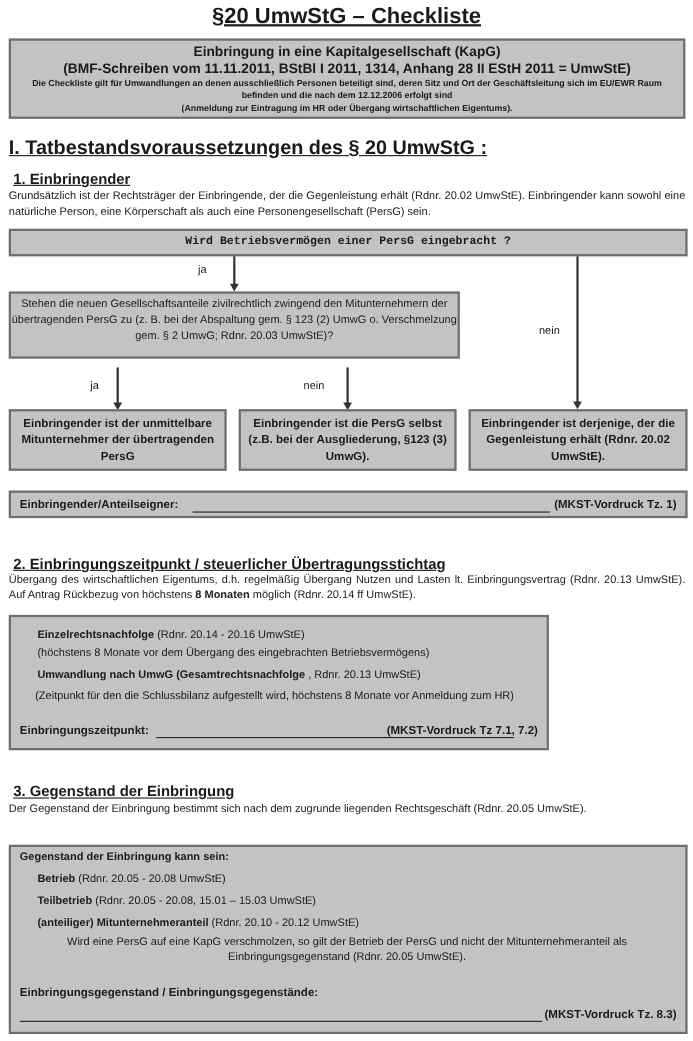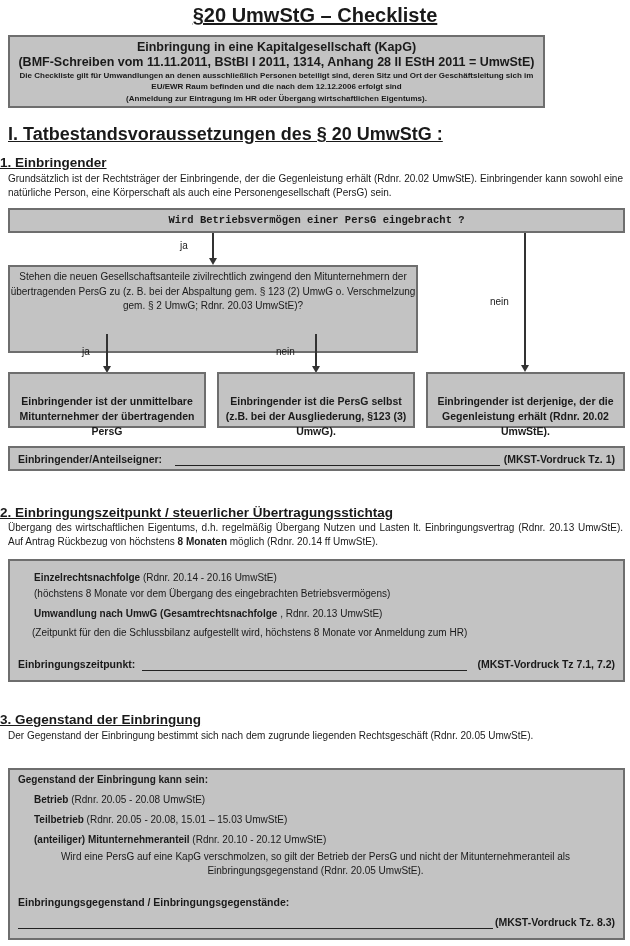--- a/index.html
+++ b/index.html
@@ -2,36 +2,36 @@
 <html><head>
 <meta charset="utf-8">
 <style>
   html, body { margin: 0; padding: 0; background: #ffffff; }
   body { width: 630px; height: 946px; position: relative; overflow: hidden;
          font-family: "Liberation Sans", sans-serif; color: #1a1a1a; }
   .abs { position: absolute; }
   .box { position: absolute; background: #c3c3c3; border: 2px solid #6e6e6e; box-sizing: border-box; text-align: center; }
   .title { left: 0; width: 630px; top: 4px; text-align: center; font-size: 20px; font-weight: bold; }
   .title span { text-decoration: underline; }
-  .hdr { left: 8px; top: 35px; width: 537px; height: 73px; text-align: center; }
+  .hdr { left: 8px; top: 35px; width: 615px; height: 73px; text-align: center; }
   .hdr .l1 { font-size: 12.5px; font-weight: bold; margin-top: 3px; }
   .hdr .l2 { font-size: 12.5px; font-weight: bold; margin-top: 1px; }
   .hdr .l3 { font-size: 8px; font-weight: bold; line-height: 11px; margin-top: 1px; padding: 0 6px; }
   .h1 { left: 8px; top: 124px; font-size: 18px; font-weight: bold; text-decoration: underline; }
-  .h2 { font-size: 13.5px; font-weight: bold; text-decoration: underline; left: 0; }
+  .h2 { font-size: 13.5px; font-weight: bold; text-decoration: underline; left: 12px; }
   .para { left: 8px; width: 615px; font-size: 10px; line-height: 14px; text-align: justify; }
   .para b { font-weight: bold; }
   .q1 { left: 8px; top: 208px; width: 617px; height: 25px; text-align: center; font-size: 10.5px; font-weight: bold; line-height: 21px; font-family: Liberation Mono, monospace; }
-  .q2 { left: 8px; top: 265px; width: 410px; height: 88px; text-align: center; font-size: 10px; line-height: 14.5px; padding-top: 3px; }
-  .res { top: 372px; height: 56px; text-align: center; font-size: 10.5px; font-weight: bold; line-height: 15px; padding-top: 20px; }
+  .q2 { left: 8px; top: 265px; width: 410px; height: 61px; text-align: center; font-size: 10px; line-height: 14.5px; padding-top: 3px; }
+  .res { top: 372px; height: 56px; text-align: center; font-size: 10.5px; font-weight: bold; line-height: 15px; padding-top: 4px; }
   .lbl { font-size: 10px; }
   .vline { position: absolute; width: 2px; background: #333; }
   .arrow { position: absolute; width: 0; height: 0; border-left: 4px solid transparent; border-right: 4px solid transparent; border-top: 7px solid #333; }
   .field { font-size: 10.5px; font-weight: bold; }
-  .box2 { left: 8px; top: 559px; width: 617px; height: 123px; }
+  .box2 { left: 8px; top: 559px; width: 491px; height: 123px; }
   .box2 .row { position: absolute; font-size: 10px; }
   .box3 { left: 8px; top: 768px; width: 617px; height: 172px; }
   .box3 .row { position: absolute; font-size: 10px; }
 </style>
 </head>
 <body>
 
 <div class="abs title"><span>§20 UmwStG – Checkliste</span></div>
 
 <div class="box hdr">

